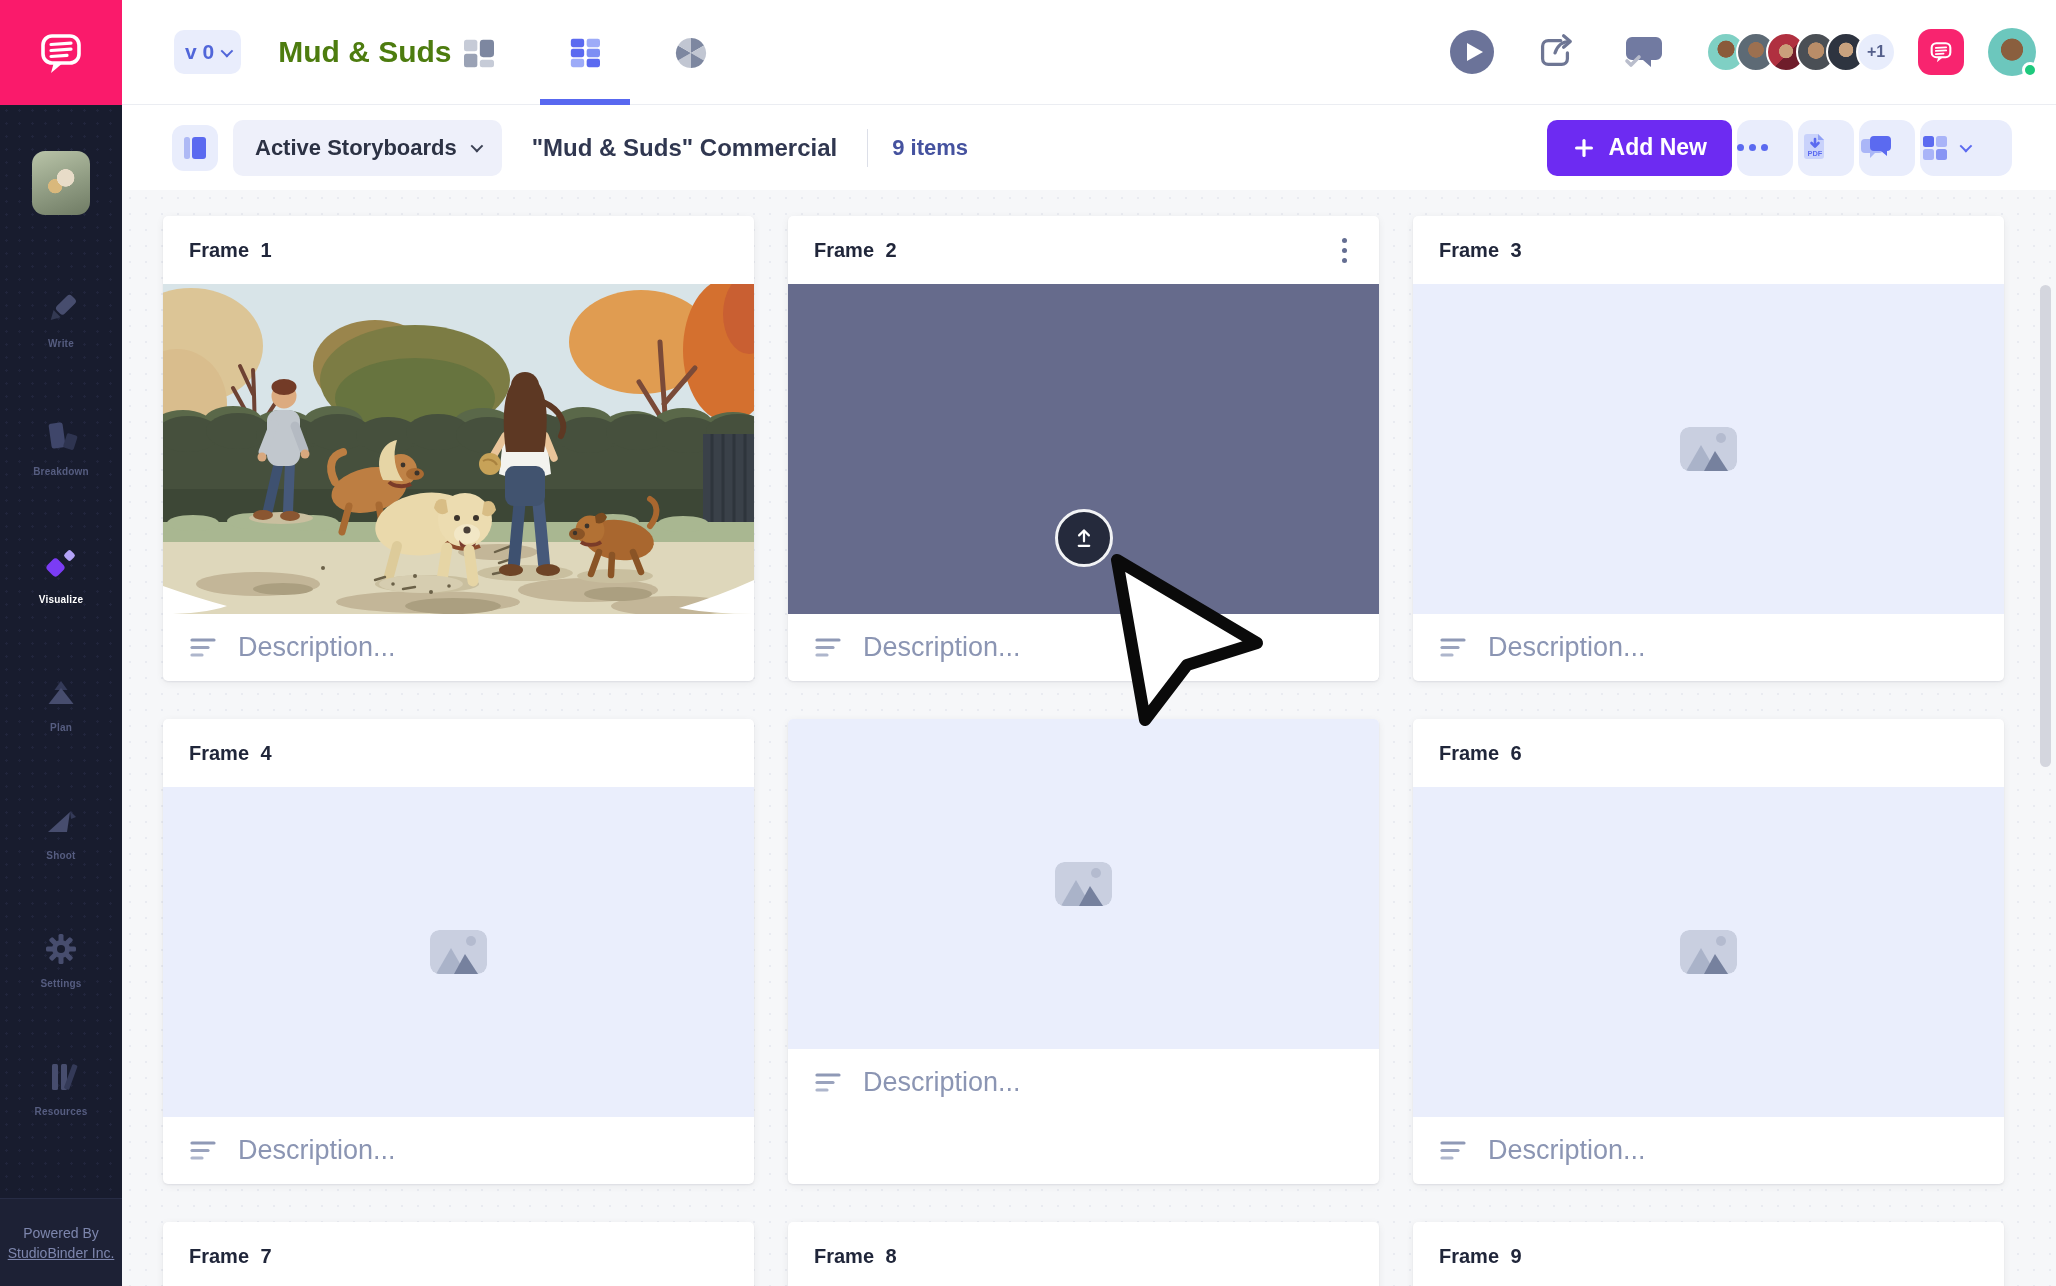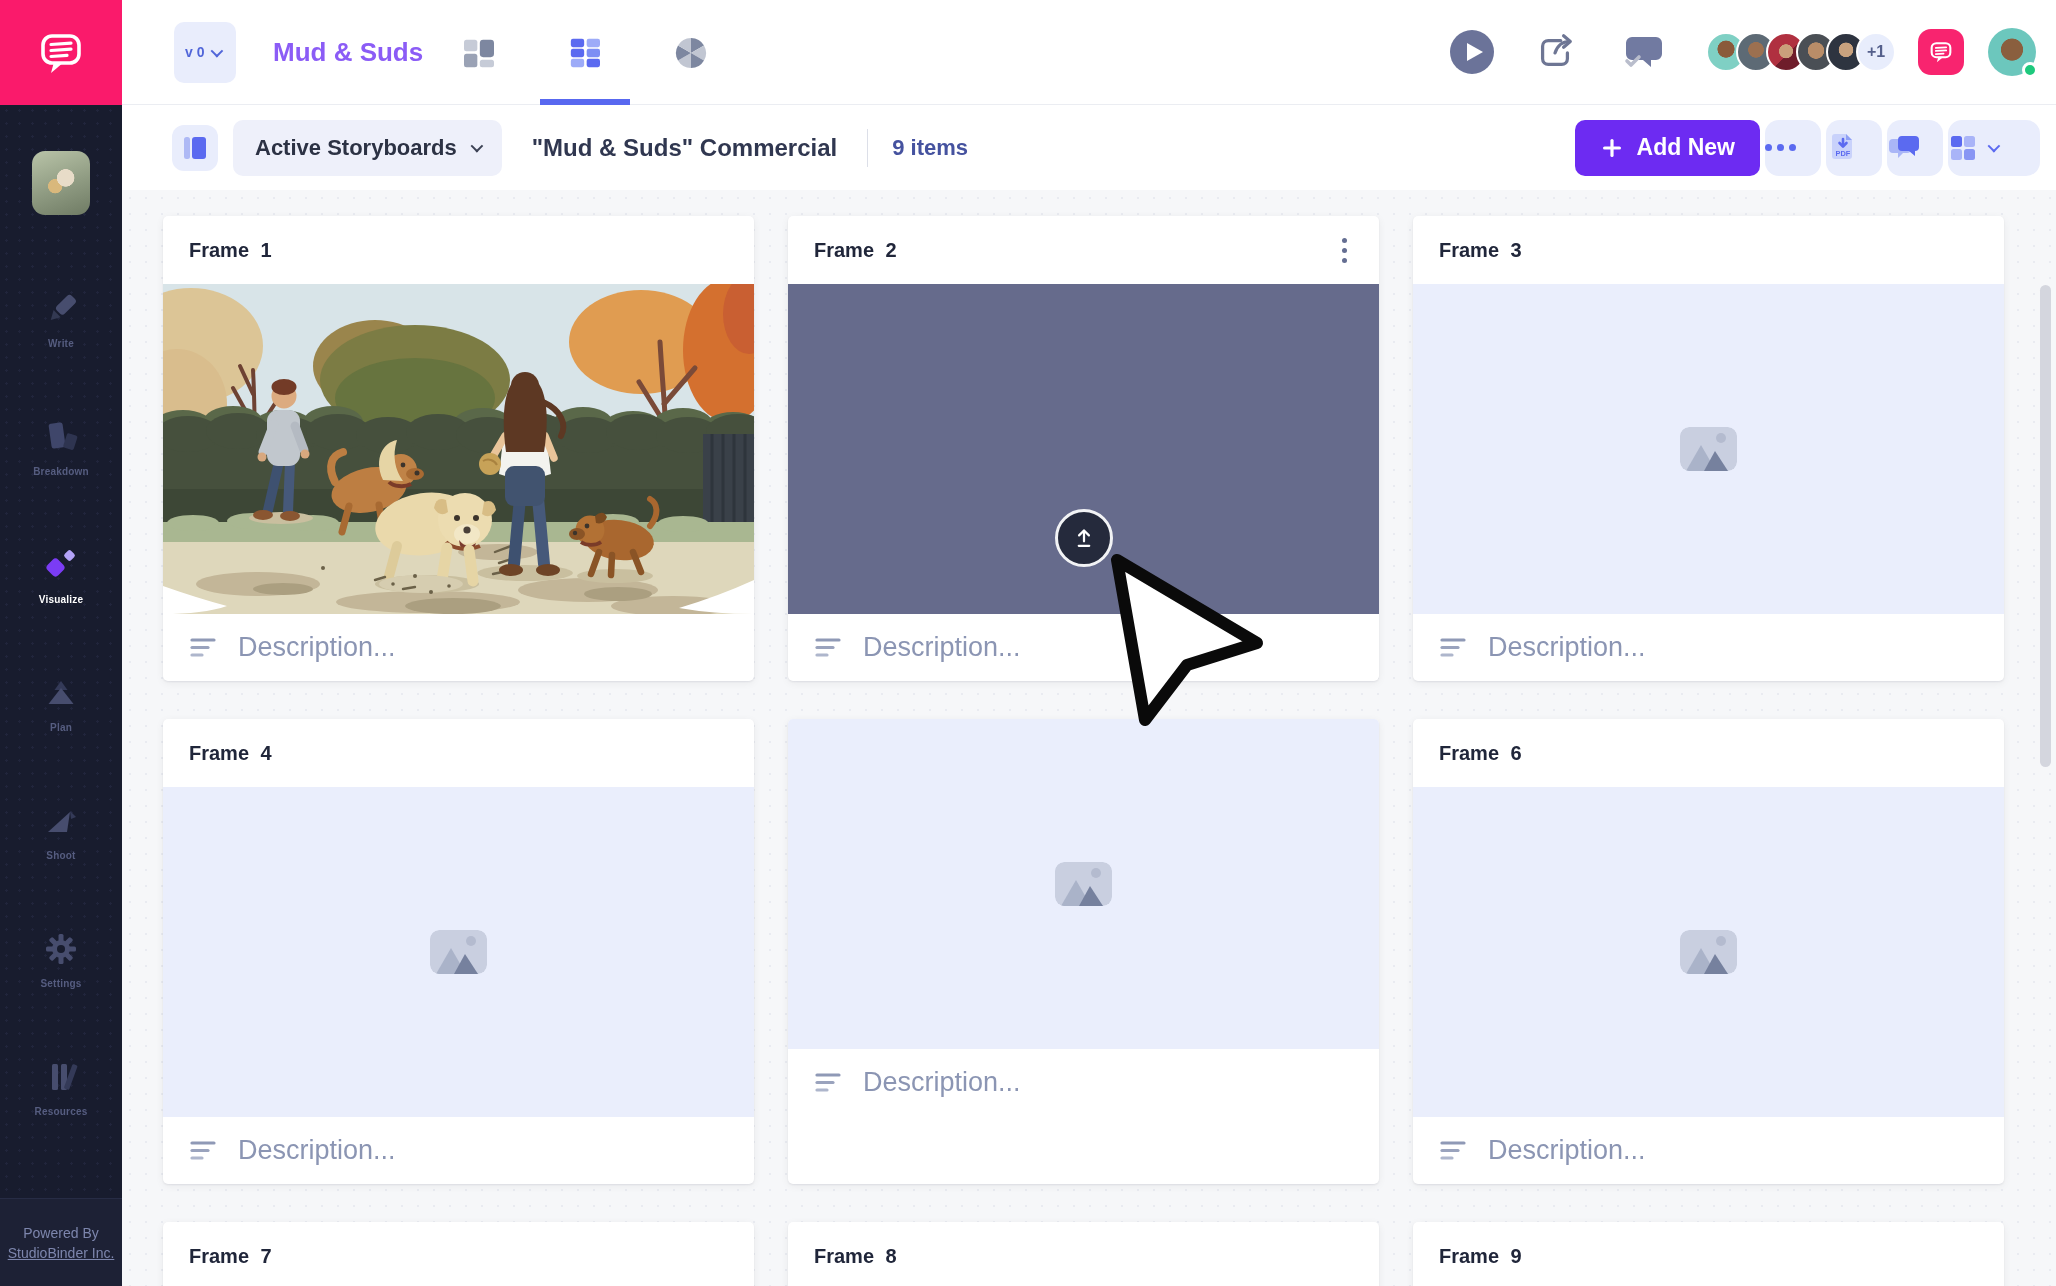--- a/index.html
+++ b/index.html
@@ -29,26 +29,26 @@
              gap:4px; }
   .powered .p1 { font-size:14px; color:#7d86ad; }
   .powered .p2 { font-size:14px; color:#7d86ad; text-decoration:underline; cursor:pointer; }
 
   
   .main { position:absolute; left:122px; top:0; right:0; bottom:0; }
 
   
   .topbar { position:absolute; left:0; top:0; right:0; height:105px; background:#fff;
             border-bottom:1px solid #ebedf2; display:flex; align-items:center; z-index:4; }
-  .ver-chip { margin-left:52px; height:61px; min-width:62px; padding:0 11px; border-radius:10px;
-              background:#e9edfc; color:#5166d9; font-size:14px; font-weight:700;
+  .ver-chip { margin-left:52px; height:44px; min-width:62px; padding:0 11px; border-radius:10px;
+              background:#e9edfc; color:#5166d9; font-size:21px; font-weight:700;
               display:flex; align-items:center; gap:7px; cursor:pointer; }
   .chev { width:9px; height:9px; border-right:2.4px solid currentColor;
           border-bottom:2.4px solid currentColor; transform:rotate(45deg) translateY(-2px); }
-  .proj-title { margin-left:37px; font-size:26px; font-weight:700; color:#8b5cf6; }
+  .proj-title { margin-left:37px; font-size:30px; font-weight:700; color:#4d7c0f; }
   .tabs { position:absolute; left:337px; top:0; height:105px; display:flex;
           align-items:center; gap:66px; }
   .tab { position:relative; width:40px; height:105px; display:flex; align-items:center;
          justify-content:center; cursor:pointer; }
   .tab.active::after { content:""; position:absolute; left:-25px; bottom:0; width:90px;
                        height:6px; background:#5868f0; }
   .top-right { margin-left:auto; display:flex; align-items:center; padding-right:20px; }
   .play-btn { width:44px; height:44px; border-radius:50%; background:#6b7399;
               display:flex; align-items:center; justify-content:center; cursor:pointer; }
   .share-btn { margin-left:40px; cursor:pointer; display:flex; }
@@ -79,21 +79,21 @@
             display:flex; align-items:center; z-index:3; }
   .layout-btn { margin-left:50px; width:46px; height:46px; border-radius:12px; background:#e9edfc;
                 display:flex; align-items:center; justify-content:center; cursor:pointer; }
   .sb-chip { margin-left:15px; height:56px; padding:4px 22px; border-radius:10px; background:#eef0fa;
              display:flex; align-items:center; gap:14px; font-size:22px; font-weight:600;
              color:#2c3244; cursor:pointer; }
   .sb-chip .chev { color:#3c4254; }
   .board-title { margin-left:30px; font-size:24px; font-weight:600; color:#303750; }
   .vdiv { margin-left:30px; width:1px; height:38px; background:#dcdfe8; }
   .items-count { margin-left:24px; font-size:22px; font-weight:600; color:#45529f; }
-  .sub-right { margin-left:auto; display:flex; align-items:center; gap:5px; padding-right:16px; }
+  .sub-right { margin-left:auto; display:flex; align-items:center; gap:5px; padding-right:44px; }
   .add-new { height:56px; padding:0 25px; border-radius:10px; background:#6d2bf2; color:#fff;
              font-size:23px; font-weight:600; display:flex; align-items:center; gap:13px;
              border:none; cursor:pointer; font-family:inherit; }
   .sq-btn { height:56px; width:56px; border-radius:14px; background:#e9edfc; display:flex;
             align-items:center; justify-content:flex-start; cursor:pointer; }
   .sq-btn.wide { width:92px; gap:10px; }
   .dots3 { display:flex; gap:5px; }
   .dots3 i { width:7px; height:7px; border-radius:50%; background:#5b6af0; }
   .sq-btn .chev { color:#5b6af0; }
 

